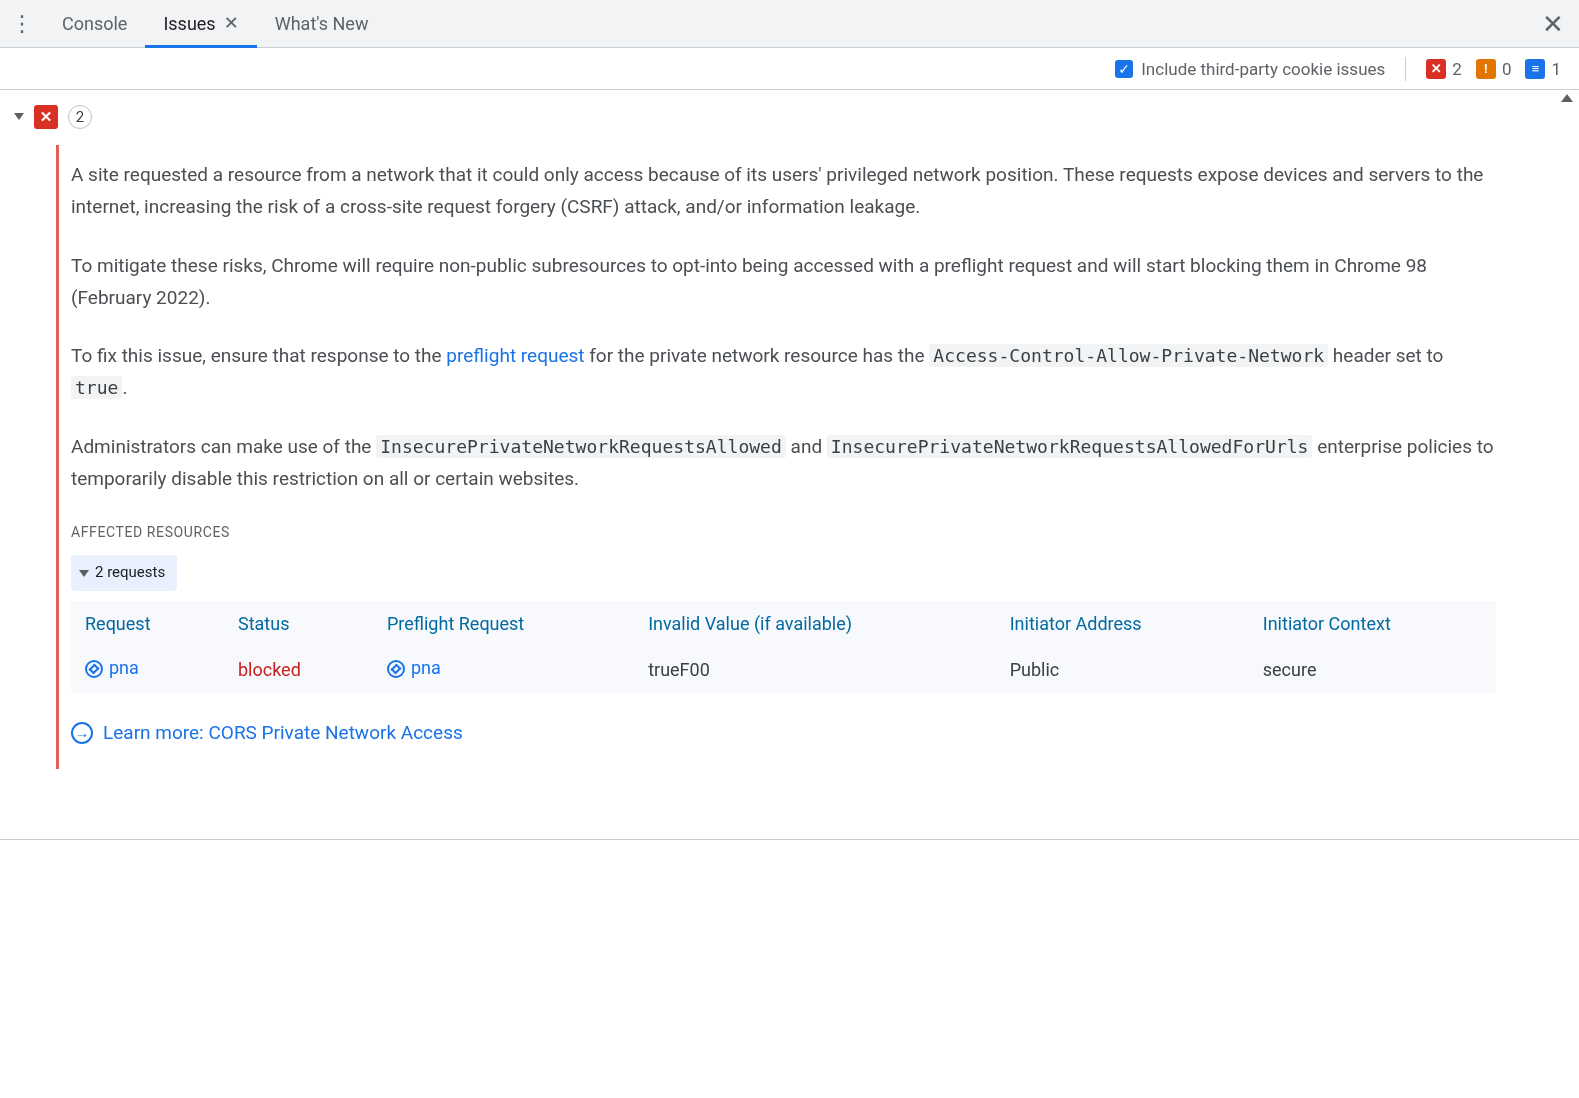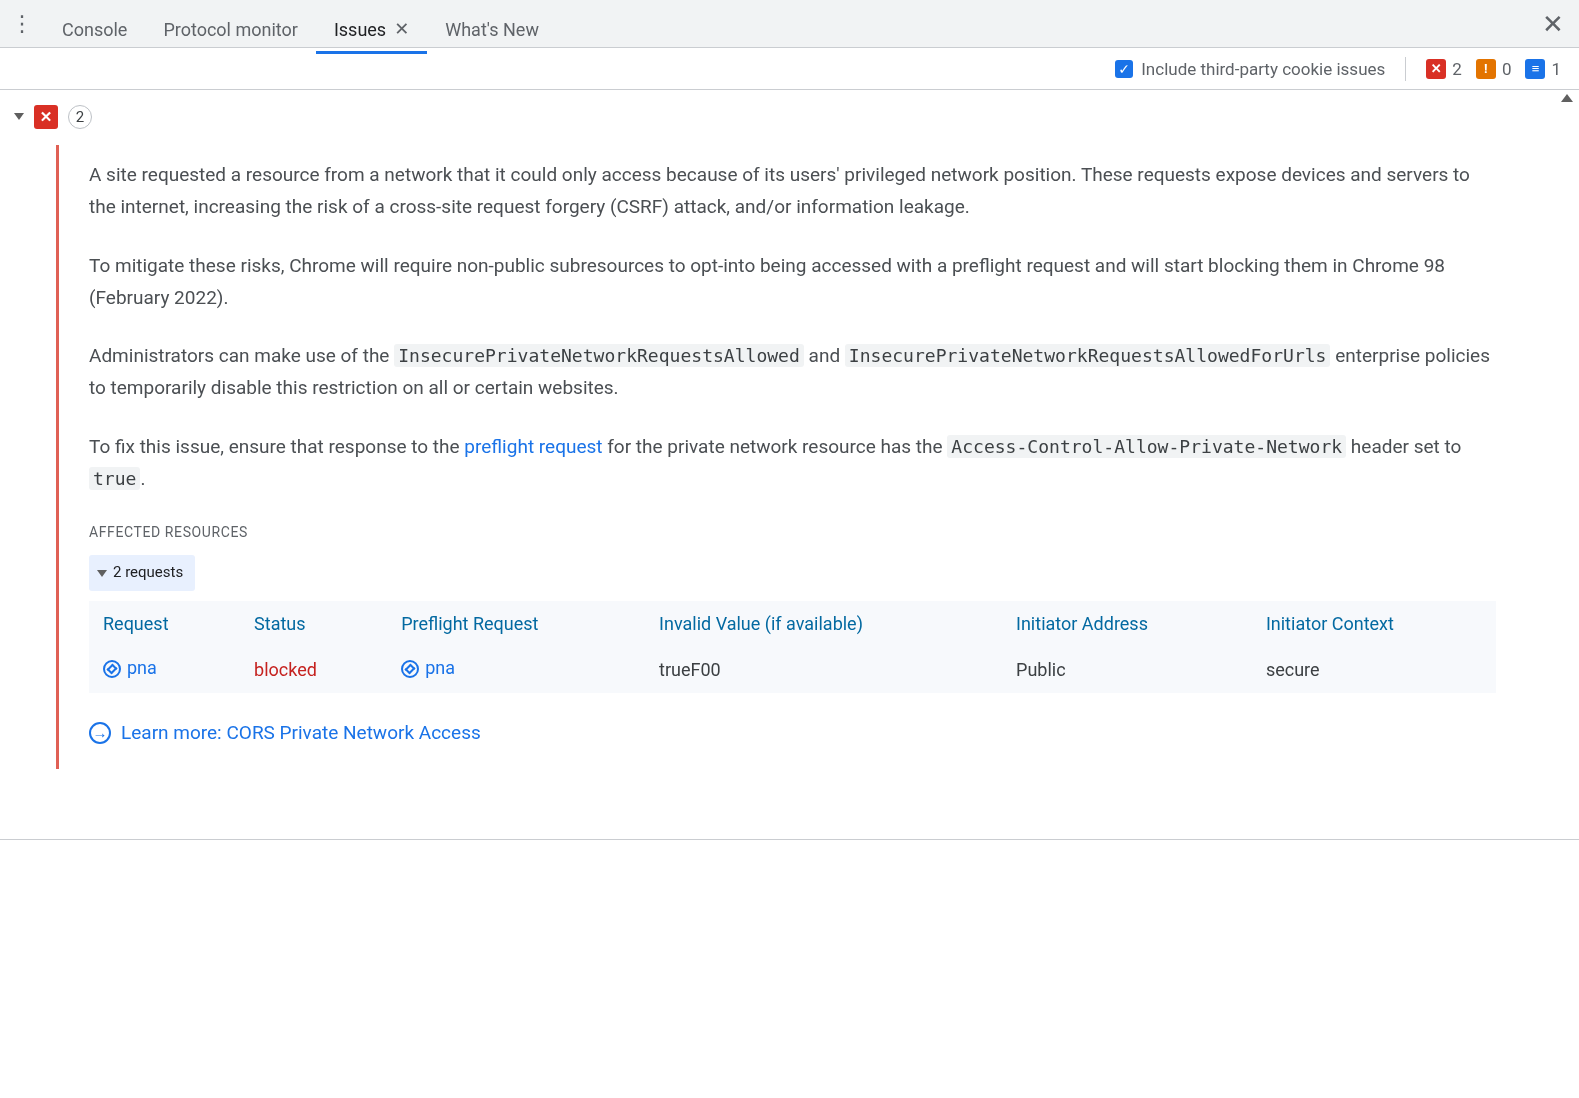--- a/index.html
+++ b/index.html
@@ -52,21 +52,21 @@
   .tab {
     display: flex;
     align-items: center;
     padding: 16px 18px;
     color: var(--grey-text);
     font-size: 18px;
     cursor: pointer;
     gap: 8px;
     border-bottom: 3px solid transparent;
     position: relative;
-    top: 7px;
+    top: 1px;
   }
   .tab.active {
     color: #202124;
     border-bottom-color: var(--link);
   }
   .tab .close {
     font-size: 18px;
     line-height: 1;
     color: var(--grey-text);
   }
@@ -166,21 +166,21 @@
     font-size: 21px;
     font-weight: 700;
     color: #202124;
     margin-top: -1px;
   }
 
   .issue-body {
     margin-left: 42px;
     margin-top: 16px;
     border-left: 3px solid #e06055;
-    padding: 14px 0 20px 30px;
+    padding: 14px 0 20px 12px;
     font-size: 19px;
     line-height: 1.7;
     color: #4b4f53;
     max-width: 1440px;
   }
   .issue-body p { margin: 0 0 26px 0; }
   .issue-body a.inline { color: var(--link); text-decoration: none; }
   code {
     font-family: var(--mono);
     background: #f1f3f4;
@@ -276,23 +276,20 @@
   .footer-rule { border-top: 1px solid var(--border); margin-top: 40px; }
 </style>
 </head>
 <body>
 
 <div class="tabbar">
   <div class="kebab">⋮</div>
   <div class="tabs">
     <div class="tab">
       <span>Console</span>
-    </div>
-    <div class="tab">
-      <span>Protocol monitor</span>
     </div>
     <div class="tab active">
       <span>Issues</span>
       <span class="close">✕</span>
     </div>
     <div class="tab">
       <span>What's New</span>
     </div>
   </div>
   <div class="close-panel">✕</div>
@@ -333,25 +330,25 @@
       </div>
     </div>
 
     <div class="issue-body">
 
       <p>A site requested a resource from a network that it could only access because of its users' privileged network position. These requests expose devices and servers to the internet, increasing the risk of a cross-site request forgery (CSRF) attack, and/or information leakage.</p>
 
       <p>To mitigate these risks, Chrome will require non-public subresources to opt-into being accessed with a preflight request and will start blocking them in Chrome 98 (February 2022).</p>
 
       <p>
+        <span>To fix this issue, ensure that response to the </span><a class="inline">preflight request</a><span> for the private network resource has the </span><code>Access-Control-Allow-Private-Network</code><span> header set to </span><code>true</code><span>.</span>
+      </p>
+
+      <p>
         <span>Administrators can make use of the </span><code>InsecurePrivateNetworkRequestsAllowed</code><span> and </span><code>InsecurePrivateNetworkRequestsAllowedForUrls</code><span> enterprise policies to temporarily disable this restriction on all or certain websites.</span>
-      </p>
-
-      <p>
-        <span>To fix this issue, ensure that response to the </span><a class="inline">preflight request</a><span> for the private network resource has the </span><code>Access-Control-Allow-Private-Network</code><span> header set to </span><code>true</code><span>.</span>
       </p>
 
       <div class="section-label">AFFECTED RESOURCES</div>
 
       <div class="req-summary">
         <span class="tri"></span>
         <span>2 requests</span>
       </div>
 
       <table class="req">

